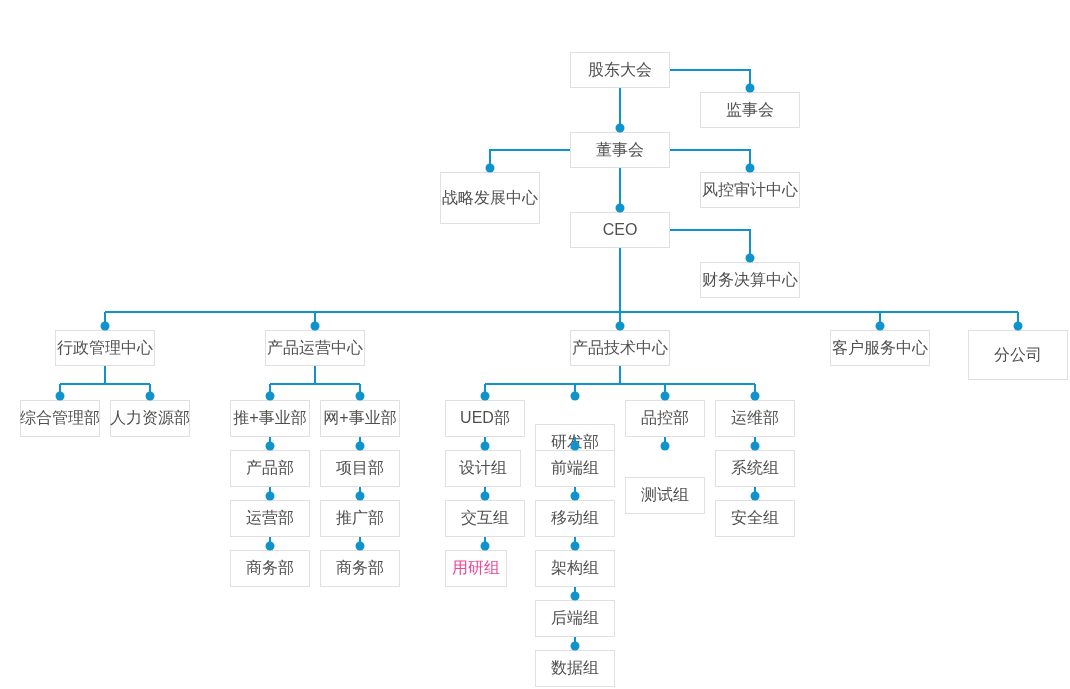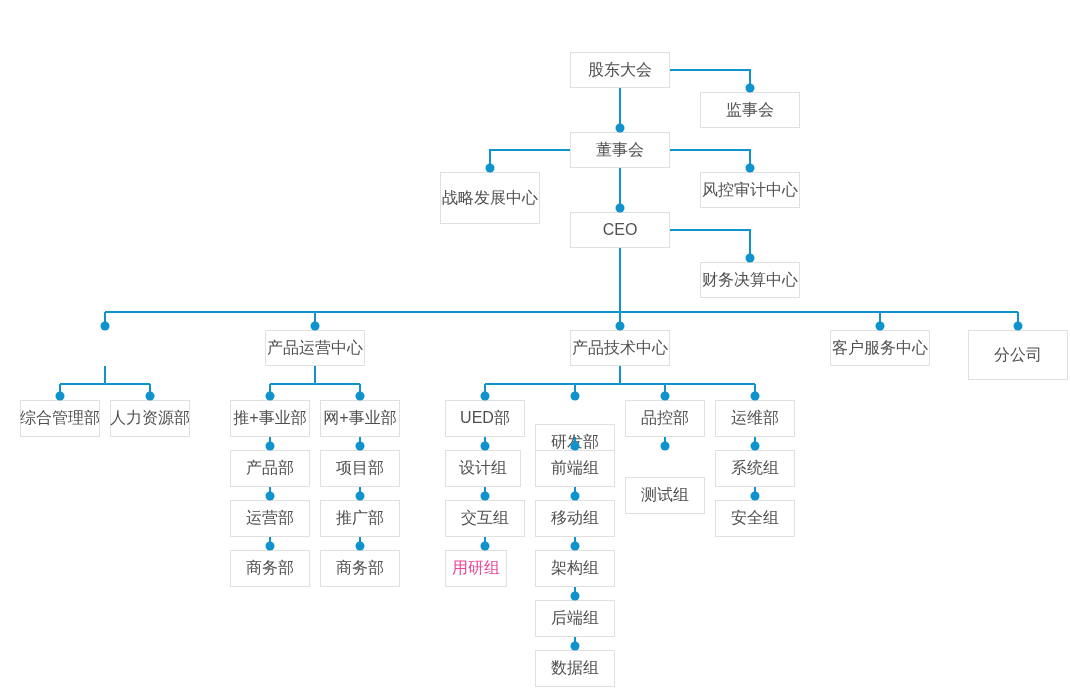--- a/index.html
+++ b/index.html
@@ -34,20 +34,21 @@
 <body>
 
 <div id="stage" style="background: rgb(255, 255, 255);">
   <div class="node" style="left: 570px; top: 52px; width: 100px; height: 36px; border-color: rgb(224, 224, 224); background: rgb(255, 255, 255); color: rgb(80, 80, 80);">股东大会</div>
     <div class="node" style="left: 700px; top: 92px; width: 100px; height: 36px; border-color: rgb(224, 224, 224); background: rgb(255, 255, 255); color: rgb(80, 80, 80);">监事会</div>
     <div class="node" style="left: 570px; top: 132px; width: 100px; height: 36px; border-color: rgb(224, 224, 224); background: rgb(255, 255, 255); color: rgb(80, 80, 80);">董事会</div>
     <div class="node" style="left: 440px; top: 172px; width: 100px; height: 52px; border-color: rgb(224, 224, 224); background: rgb(255, 255, 255); color: rgb(80, 80, 80);">战略发展中心</div>
     <div class="node" style="left: 700px; top: 172px; width: 100px; height: 36px; border-color: rgb(224, 224, 224); background: rgb(255, 255, 255); color: rgb(80, 80, 80);">风控审计中心</div>
     <div class="node" style="left: 570px; top: 212px; width: 100px; height: 36px; border-color: rgb(224, 224, 224); background: rgb(255, 255, 255); color: rgb(80, 80, 80);">CEO</div>
     <div class="node" style="left: 700px; top: 262px; width: 100px; height: 36px; border-color: rgb(224, 224, 224); background: rgb(255, 255, 255); color: rgb(80, 80, 80);">财务决算中心</div>
+    <div class="node" style="left: 55px; top: 330px; width: 100px; height: 36px; border-color: rgb(224, 224, 224); background: rgb(255, 255, 255); color: rgb(80, 80, 80);">行政管理中心</div>
     <div class="node" style="left: 265px; top: 330px; width: 100px; height: 36px; border-color: rgb(224, 224, 224); background: rgb(255, 255, 255); color: rgb(80, 80, 80);">产品运营中心</div>
     <div class="node" style="left: 570px; top: 330px; width: 100px; height: 36px; border-color: rgb(224, 224, 224); background: rgb(255, 255, 255); color: rgb(80, 80, 80);">产品技术中心</div>
     <div class="node" style="left: 830px; top: 330px; width: 100px; height: 36px; border-color: rgb(224, 224, 224); background: rgb(255, 255, 255); color: rgb(80, 80, 80);">客户服务中心</div>
     <div class="node" style="left: 968px; top: 330px; width: 100px; height: 50px; border-color: rgb(224, 224, 224); background: rgb(255, 255, 255); color: rgb(80, 80, 80);">分公司</div>
     <div class="node" style="left: 20px; top: 400px; width: 80px; height: 37px; border-color: rgb(224, 224, 224); background: rgb(255, 255, 255); color: rgb(80, 80, 80);">综合管理部</div>
     <div class="node" style="left: 110px; top: 400px; width: 80px; height: 37px; border-color: rgb(224, 224, 224); background: rgb(255, 255, 255); color: rgb(80, 80, 80);">人力资源部</div>
     <div class="node" style="left: 230px; top: 400px; width: 80px; height: 37px; border-color: rgb(224, 224, 224); background: rgb(255, 255, 255); color: rgb(80, 80, 80);">推+事业部</div>
     <div class="node" style="left: 320px; top: 400px; width: 80px; height: 37px; border-color: rgb(224, 224, 224); background: rgb(255, 255, 255); color: rgb(80, 80, 80);">网+事业部</div>
     <div class="node" style="left: 230px; top: 450px; width: 80px; height: 37px; border-color: rgb(224, 224, 224); background: rgb(255, 255, 255); color: rgb(80, 80, 80);">产品部</div>
     <div class="node" style="left: 230px; top: 500px; width: 80px; height: 37px; border-color: rgb(224, 224, 224); background: rgb(255, 255, 255); color: rgb(80, 80, 80);">运营部</div>

